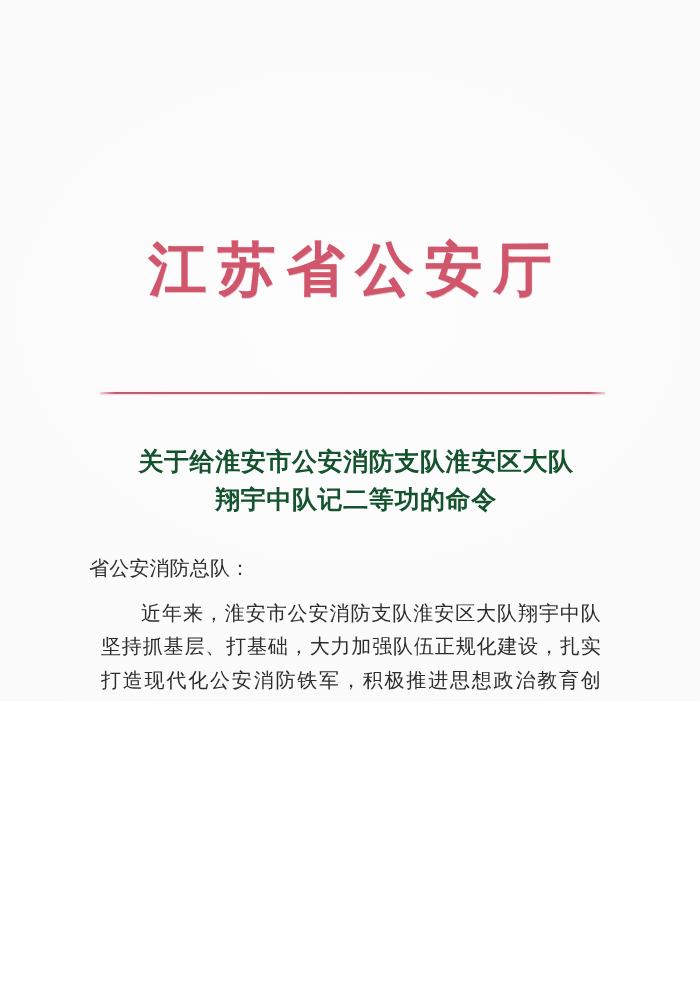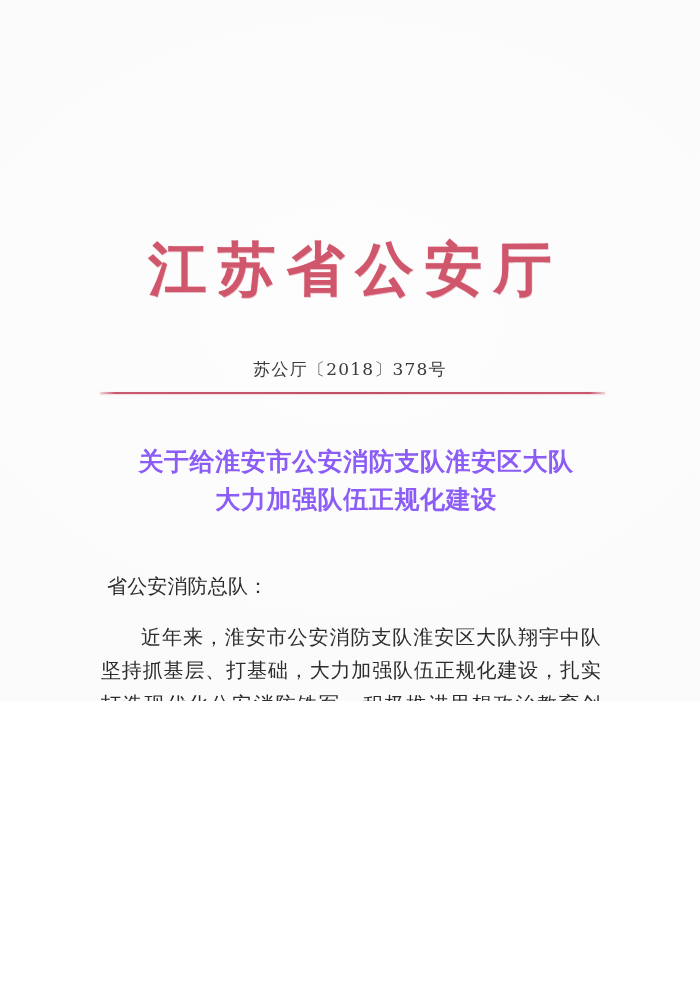--- a/index.html
+++ b/index.html
@@ -84,21 +84,21 @@
   
   #doc-title {
     position: absolute;
     left: 72px;
     right: 60px;
     top: 443px;
     text-align: center;
     font-size: 25px;
     line-height: 38px;
     font-weight: 700;
-    color: #8b5cf6;
+    color: #14532d;
     letter-spacing: 0.6px;
   }
   #doc-title .title-line {
     display: block;
     white-space: nowrap;
   }
 
   
   #body-text {
     position: absolute;
@@ -108,21 +108,21 @@
     font-size: 20px;
     line-height: 33.2px;
     color: #2c2c2f;
     letter-spacing: 0.15px;
     text-align: justify;
     text-justify: inter-character;
   }
 
   #salutation {
     display: block;
-    margin: 18px;
+    margin: 0;
     white-space: nowrap;
   }
 
   #body-paragraph {
     display: block;
     margin: 12px;
     text-indent: 2em;
     text-align: justify;
     text-justify: inter-character;
   }
@@ -143,27 +143,26 @@
 </style>
 </head>
 <body>
 
 <div id="page">
 
   <div id="paper-texture"></div>
 
   <div id="masthead">江苏省公安厅</div>
 
-  <div id="doc-number">苏公厅〔2018〕378号</div>
 
   <div id="red-rule"></div>
 
   <div id="doc-title">
     <span class="title-line">关于给淮安市公安消防支队淮安区大队</span>
-    <span class="title-line">大力加强队伍正规化建设</span>
+    <span class="title-line">翔宇中队记二等功的命令</span>
   </div>
 
   <div id="body-text">
     <span id="salutation">省公安消防总队：</span>
     <span id="body-paragraph">近年来，淮安市公安消防支队淮安区大队翔宇中队坚持抓基层、打基础，大力加强队伍正规化建设，扎实打造现代化公安消防铁军，积极推进思想政治教育创新，在队伍管理、执勤训练、典型选树等方面取得了突出成绩，为维护社会稳定、服务经济发展作出了重要贡献。2017年以来，中队团支部被共青团江苏省委评为“全省五四红旗团支部”，中队党支部被消防总队评为“先进基层党组织”，被市委政法委表彰为“践行恩来精神争当忠诚卫士”模范集体。1名个人被公安厅表彰为“全省公安系统优秀</span>
   </div>
 
   <div id="page-footer">— 1 —</div>
 
 </div>

